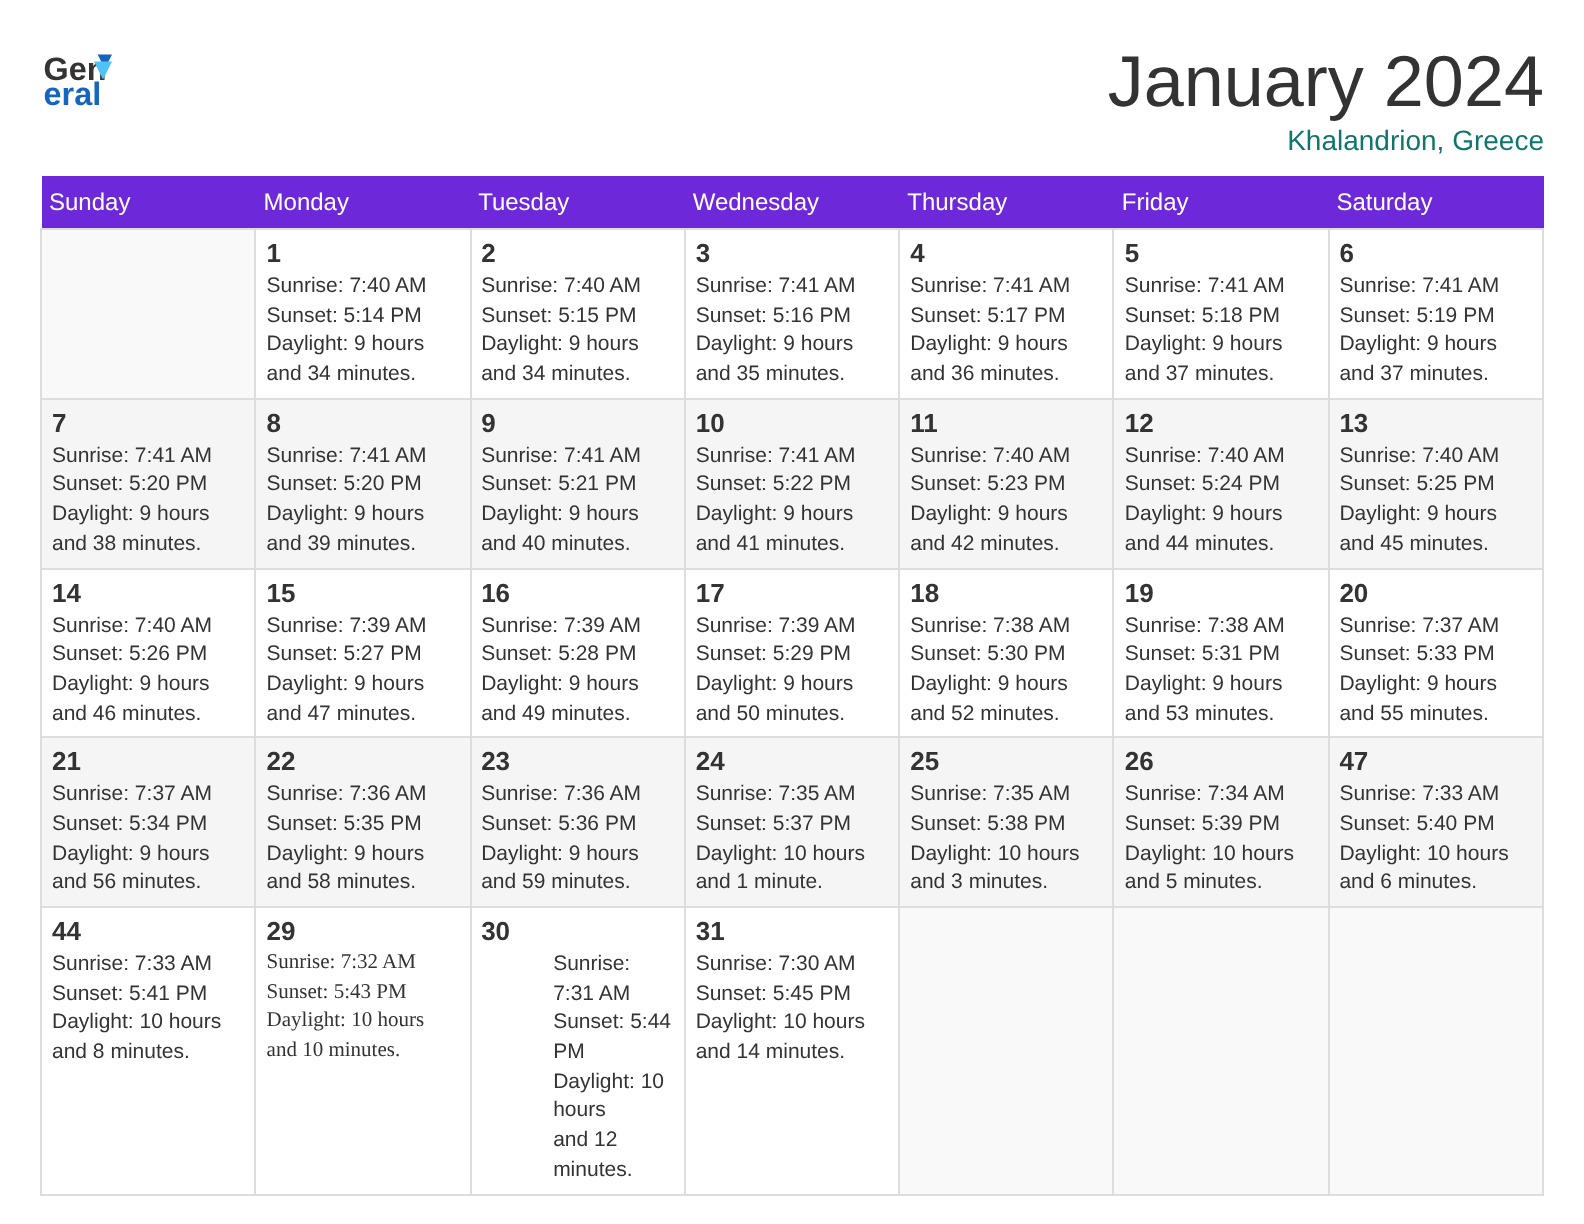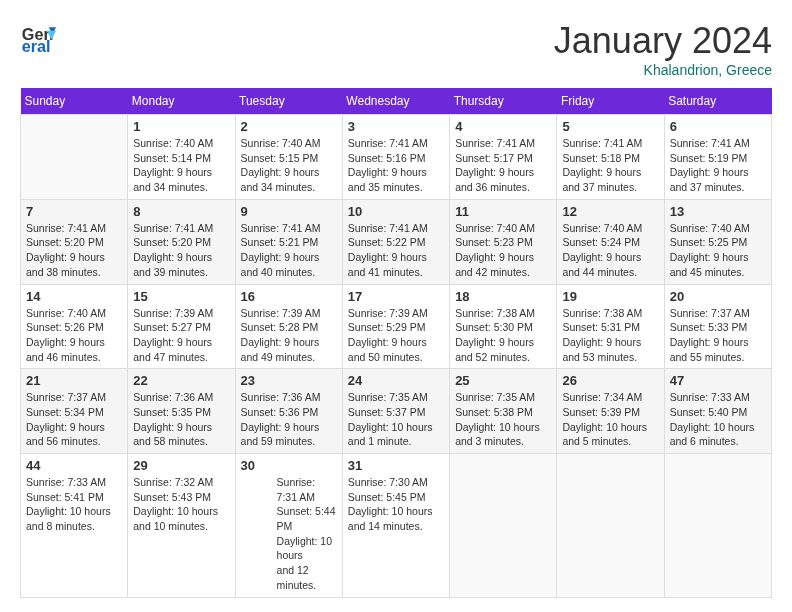--- a/index.html
+++ b/index.html
@@ -310,21 +310,21 @@
       <tr>
         <td>
           <span class="day-number">44</span>
           <div class="cell-info" style="white-space: pre-line;">Sunrise: 7:33 AM
 Sunset: 5:41 PM
 Daylight: 10 hours
 and 8 minutes.</div>
         </td>
         <td>
           <span class="day-number">29</span>
-          <div class="cell-info" style="white-space: pre-line;">Sunrise: 7:32 AM
+          <div class="cell-info" style="white-space: pre-line; font-family: Liberation Serif, serif;">Sunrise: 7:32 AM
 Sunset: 5:43 PM
 Daylight: 10 hours
 and 10 minutes.</div>
         </td>
         <td>
           <span class="day-number">30</span>
           <div class="cell-info" style="white-space: pre-line; margin-left: 36px;">Sunrise: 7:31 AM
 Sunset: 5:44 PM
 Daylight: 10 hours
 and 12 minutes.</div>

